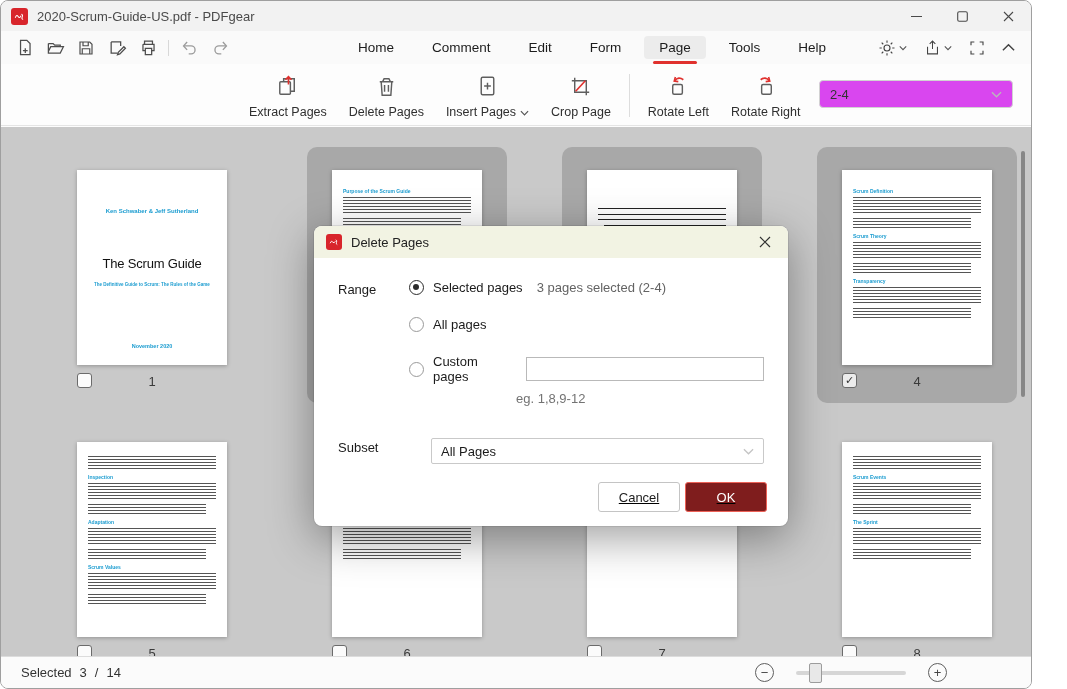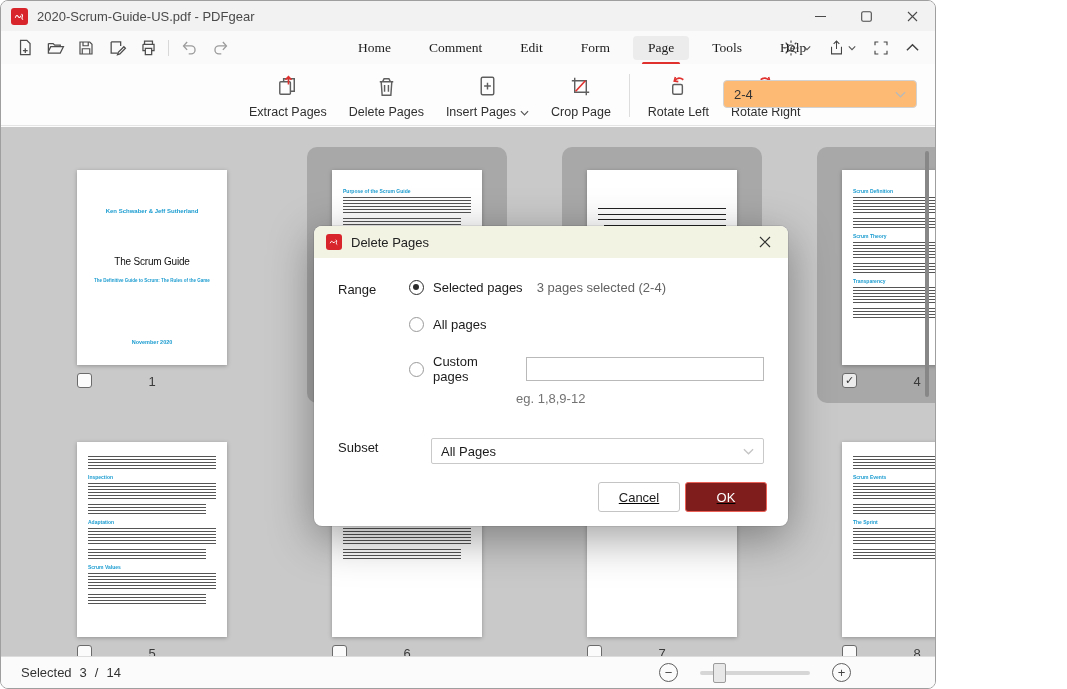--- a/index.html
+++ b/index.html
@@ -1,45 +1,45 @@
 <!DOCTYPE html>
 <html><head>
 <meta charset="utf-8">
 <style>
   * { margin:0; padding:0; box-sizing:border-box; }
   html,body { width:1067px; height:689px; font-family:"Liberation Sans","DejaVu Sans",sans-serif; }
-  #window { position:relative; width:936px; height:689px; background:#fdfdfd; border:1px solid #9f9f9f; border-radius:8px; overflow:hidden; }
+  #window { position:relative; width:1032px; height:689px; background:#fdfdfd; border:1px solid #9f9f9f; border-radius:8px; overflow:hidden; }
 
   
   .titlebar { position:absolute; top:0; left:0; right:0; height:30px; background:#f2f2f2; display:flex; align-items:center; padding-left:10px; }
   .applogo { width:17px; height:17px; background:#d8252b; border-radius:3px; display:flex; align-items:center; justify-content:center; flex:0 0 auto; }
   .titlebar .doc-title { margin-left:9px; font-size:13px; color:#4a4a4a; }
   .wincontrols { position:absolute; right:0; top:0; height:30px; display:flex; }
   .winbtn { width:46px; height:30px; display:flex; align-items:center; justify-content:center; color:#4a4a4a; }
 
   
   .toolbar { position:absolute; top:30px; left:0; right:0; height:33px; background:#fafafa; }
   .quickbar { position:absolute; left:12px; top:0; height:33px; display:flex; align-items:center; gap:9px; }
   .qicon { width:22px; height:22px; display:flex; align-items:center; justify-content:center; }
   .vsep { width:1px; height:16px; background:#d8d8d8; }
   .tabs { position:absolute; left:342px; top:0; height:33px; display:flex; align-items:center; gap:8px; }
-  .tab { position:relative; padding:4px 15px; font-size:13.5px; color:#1c1c1c; border-radius:4px;font-family:Liberation Serif, serif; }
+  .tab { position:relative; padding:4px 15px; font-size:13.5px; color:#1c1c1c; border-radius:4px; }
   .tab.active { background:#ececec; }
   .tab.active::after { content:""; position:absolute; left:9px; right:9px; bottom:-5px; height:3px; background:#e0312e; border-radius:2px; }
   .topright { position:absolute; right:16px; top:0; height:33px; display:flex; align-items:center; gap:17px; color:#444; }
   .tr-item { display:flex; align-items:center; gap:3px; }
 
   
   .ribbon { position:absolute; top:63px; left:0; right:0; height:62px; background:#fdfdfd; border-bottom:1px solid #e5e5e5; }
   .rb-group { position:absolute; left:237px; top:6px; display:flex; align-items:stretch; }
   .rb { display:flex; flex-direction:column; align-items:center; justify-content:flex-start; padding:2px 11px; }
   .rb .rb-ic { height:28px; display:flex; align-items:center; }
   .rb .rb-label { margin-top:5px; font-size:12.5px; color:#2f2f2f; white-space:nowrap; display:flex; align-items:center; gap:4px; }
   .rb-sep { width:1px; background:#ddd; margin:4px 7px; }
-  .pagerange { position:absolute; right:18px; top:16px; width:194px; height:28px; border:1px solid #d2d2d2; border-radius:4px; background:#fdba74; display:flex; align-items:center; padding:0 10px; font-size:13px; color:#333; }
+  .pagerange { position:absolute; right:18px; top:16px; width:194px; height:28px; border:1px solid #d2d2d2; border-radius:4px; background:#d946ef; display:flex; align-items:center; padding:0 10px; font-size:13px; color:#333; }
   .pagerange svg { margin-left:auto; }
 
   
   .main { position:absolute; top:126px; bottom:32px; left:0; right:0; background:#c9c9c9; overflow:hidden; }
   .trow { position:absolute; left:51px; display:flex; gap:55px; }
   .row1 { top:20px; } .row2 { top:292px; }
   .cell { width:200px; height:256px; border-radius:10px; position:relative; }
   .cell.selected { background:#a8a8a8; }
   .pagethumb { width:150px; height:195px; background:#fff; margin:23px auto 0; box-shadow:0 1px 4px rgba(0,0,0,.28); position:relative; overflow:hidden; }
   .foot { display:flex; align-items:center; margin-top:8px; position:relative; height:17px; }
@@ -48,21 +48,21 @@
   .pnum { width:100%; text-align:center; font-size:13px; color:#3a3a3a; }
   .vscroll { position:absolute; right:6px; top:24px; width:4px; height:246px; background:#878787; border-radius:2px; }
 
   
   .tp-pad { padding:14px 11px 0; }
   .th-head { color:#1b9cd0; font-weight:bold; font-size:5px; margin:4px 0 3px; line-height:6px; }
   .th-para { background:repeating-linear-gradient(to bottom,#555 0 1px,transparent 1px 3px); margin-bottom:5px; }
   .tocline { height:1px; background:#222; margin:0 0 4.6px; }
   .cover { text-align:center; }
   .cov-author { color:#1b9cd0; font-weight:bold; font-size:6px; margin-top:38px; }
-  .cov-title { color:#111; font-size:10px; margin-top:42px; letter-spacing:-0.2px; }
+  .cov-title { color:#111; font-size:13px; margin-top:42px; letter-spacing:-0.2px; }
   .cov-sub { color:#1b9cd0; font-weight:bold; font-size:4.5px; margin-top:11px; }
   .cov-date { color:#1b9cd0; font-weight:bold; font-size:5.5px; margin-top:56px; }
 
   
   .dialog { position:absolute; left:313px; top:225px; width:474px; height:300px; background:#fff; border-radius:8px; box-shadow:0 12px 45px rgba(0,0,0,.38), 0 0 0 1px rgba(0,0,0,.08); z-index:10; overflow:hidden; }
   .dlg-head { height:32px; background:#f2f3e3; display:flex; align-items:center; padding:0 12px; }
   .dlg-title { margin-left:9px; font-size:13px; color:#222; }
   .dlg-close { margin-left:auto; width:22px; height:22px; display:flex; align-items:center; justify-content:center; color:#333; }
   .dlg-body { padding:22px 24px 0; font-size:13px; color:#1b1b1b; }
   .d-row { display:flex; }

